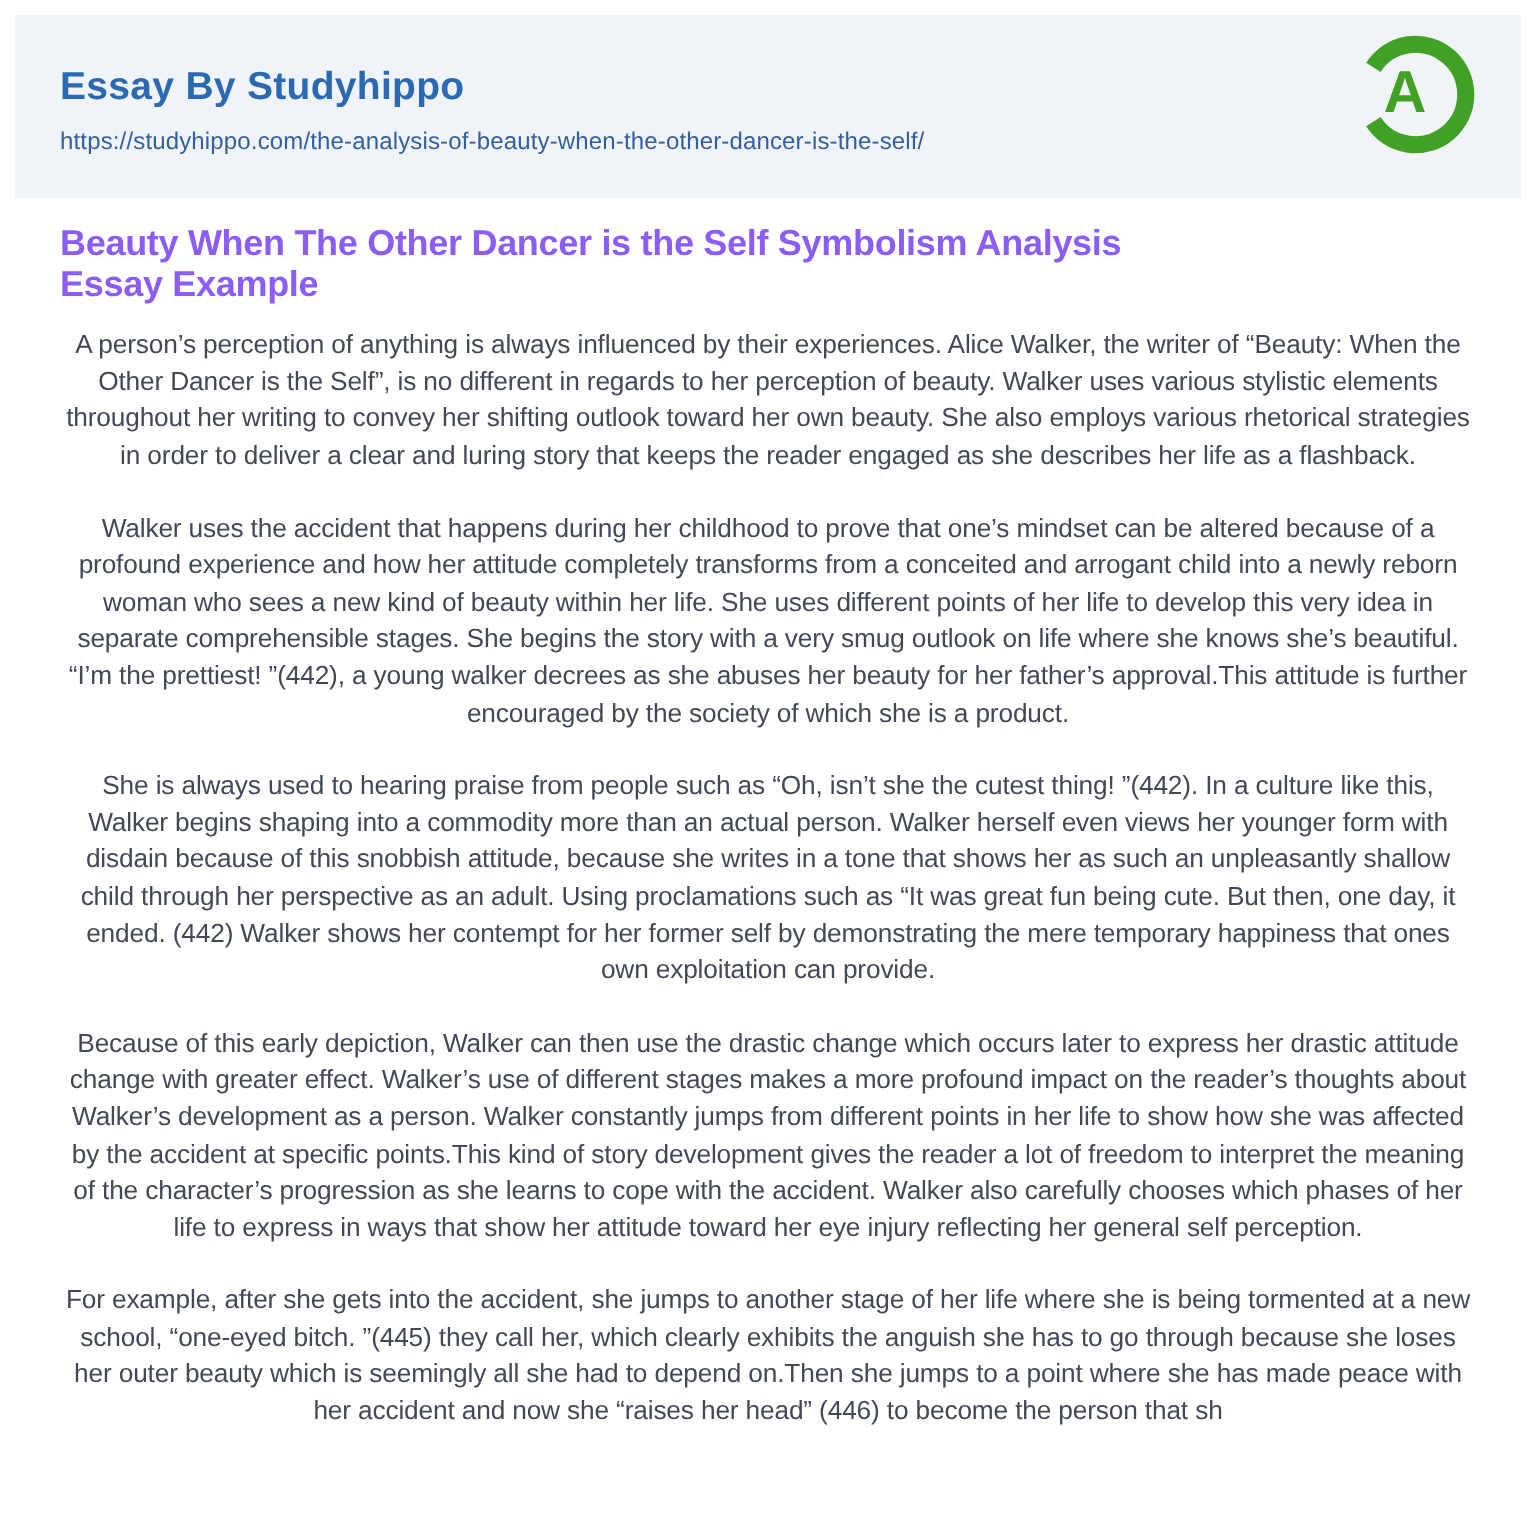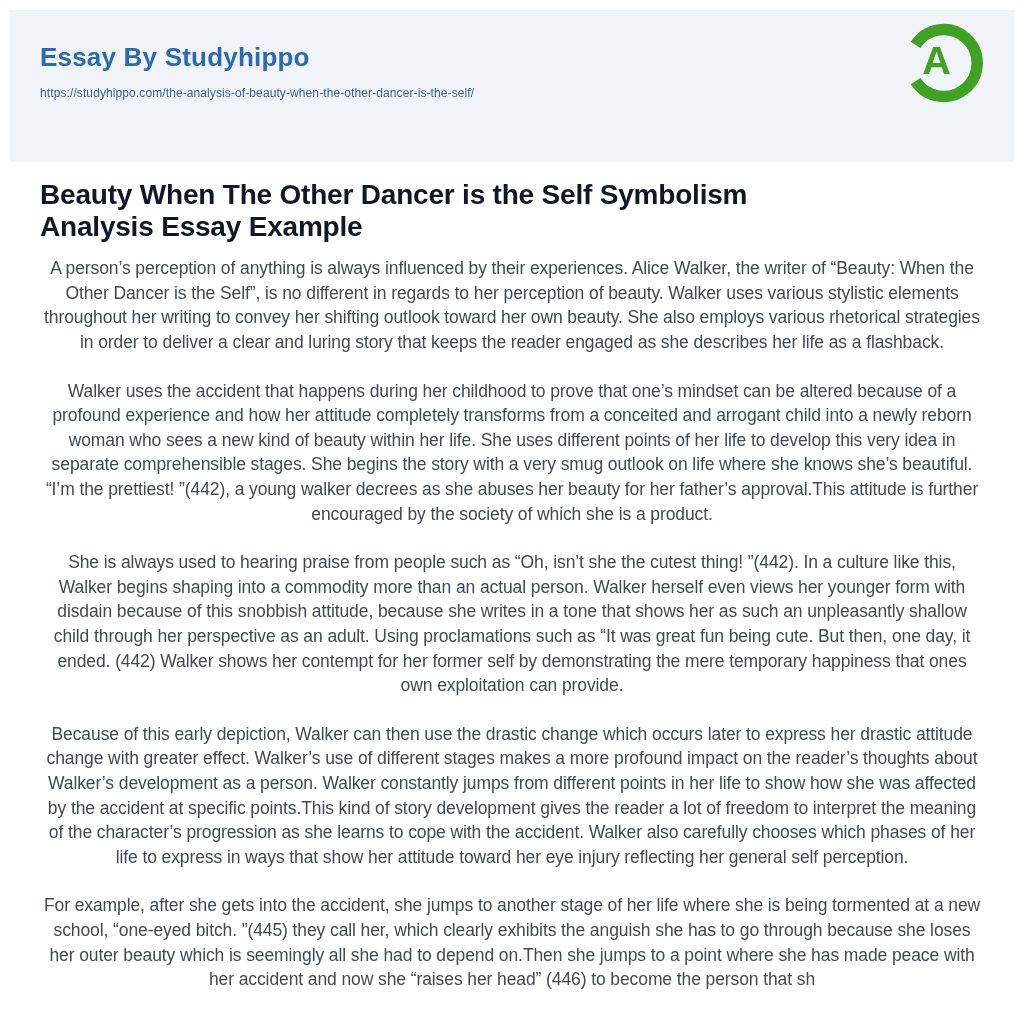--- a/index.html
+++ b/index.html
@@ -9,55 +9,55 @@
     height: 1021px;
     font-family: "Liberation Sans", sans-serif;
     overflow: hidden;
   }
   .page { width: 1024px; height: 1021px; background: #ffffff; }
 
   
   .site-header {
     margin: 10px 10px 0 10px;
     background: #f0f4f8;
-    height: 152px;
+    height: 122px;
     position: relative;
     padding: 33px 30px 0 30px;
   }
   .site-title {
     color: #2b6ab3;
     font-size: 26px;
     font-weight: 700;
     letter-spacing: 0.2px;
     line-height: 1.1;
   }
   .site-url {
     display: inline-block;
     margin-top: 14px;
     color: #325f9e;
-    font-size: 12px;
+    font-size: 16px;
     font-weight: 400;
     text-decoration: none;
     letter-spacing: 0.1px;
   }
   .logo {
     position: absolute;
     top: 7px;
     right: 29px;
     width: 88px;
     height: 92px;
   }
 
   
   .article {
     padding: 17px 40px 0 40px;
   }
   .article-title {
-    color: #0f172a;
-    font-size: 28px;
+    color: #8b5cf6;
+    font-size: 24px;
     font-weight: 700;
     line-height: 1.13;
     letter-spacing: -0.2px;
     max-width: 740px;
     margin-bottom: 14px;
   }
   .article p {
     color: #424856;
     font-size: 17.5px;
     line-height: 24.6px;

